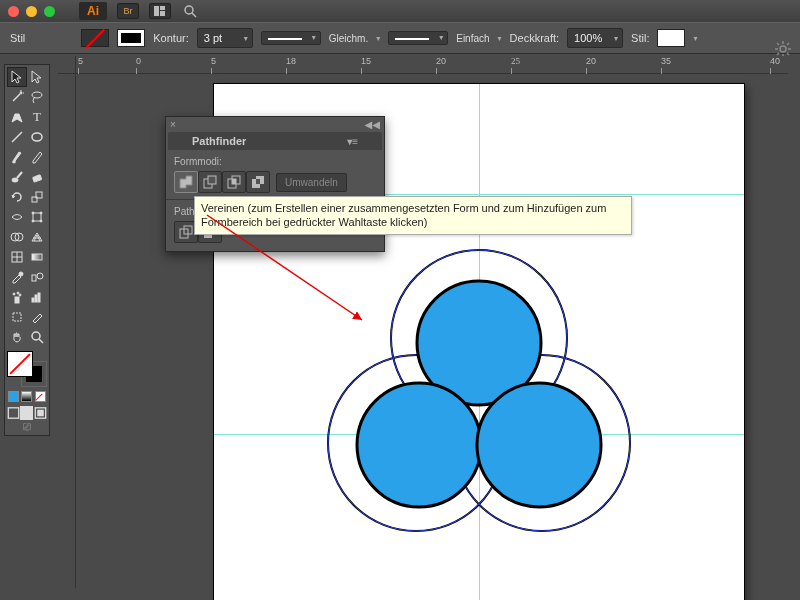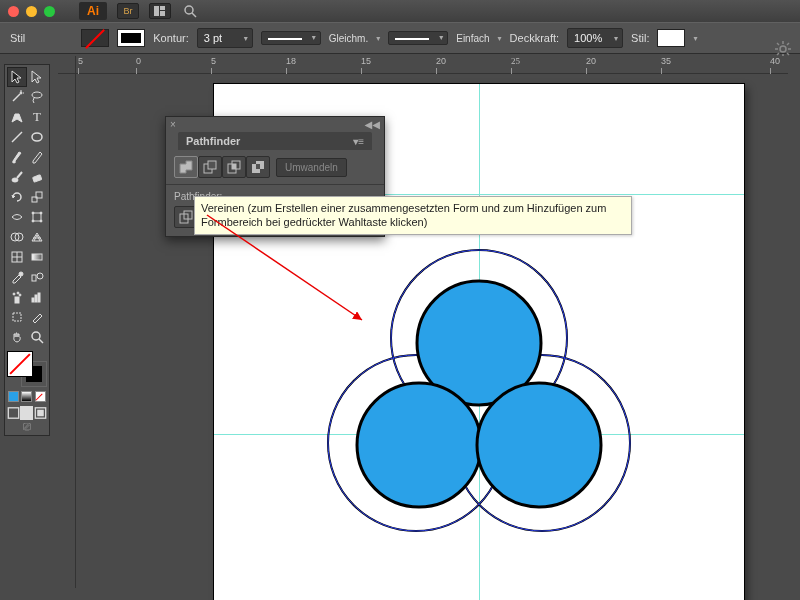--- a/index.html
+++ b/index.html
@@ -61,21 +61,21 @@
 .guide-v { position: absolute; top: 0; bottom: 0; border-left: 1px solid #7fe6d8; }
 
 
 .shapes { position: absolute; left: 50%; top: 58%; transform: translate(-50%,-50%); }
 .shapes svg { width: 310px; height: 310px; }
 
 
 .pathfinder { position: absolute; left: 165px; top: 116px; width: 220px; background: #535353; border: 1px solid #2a2a2a; box-shadow: 0 4px 10px rgba(0,0,0,.5); font-size: 11px; color: #ccc; }
 .pf-head { display:flex; align-items:center; justify-content:space-between; padding:2px 4px 0; }
 .pf-x { font-size:10px; color:#aaa; cursor:pointer; }
-.pf-title { background: #424242; margin: 2px 12px 0; padding: 3px 8px; font-weight: bold; font-size:11px; border-radius: 2px 2px 0 0; display:flex; justify-content:space-between; align-items:center;}
+.pf-title { background: #424242; margin: 2px 2px 0; padding: 3px 24px; font-weight: bold; font-size:11px; border-radius: 2px 2px 0 0; display:flex; justify-content:space-between; align-items:center;}
 .pf-menu { font-size:10px; color:#aaa; }
 .pf-body { padding: 6px 8px 8px; }
 .pf-label { font-size: 10px; color: #bbb; margin-bottom: 4px; }
 .pf-row { display: flex; gap: 0; align-items: center; }
 .pf-btn { width: 24px; height: 22px; background: #474747; border: 1px solid #2e2e2e; border-radius: 2px; display:flex; align-items:center; justify-content:center; cursor:pointer; }
 .pf-btn.active { background: #5c5c5c; border-color:#888; }
 .pf-btn svg { width: 14px; height: 14px; }
 .pf-convert { margin-left: 6px; padding: 3px 8px; background: #3f3f3f; border: 1px solid #2c2c2c; border-radius: 2px; color: #888; font-size:10px; }
 .pf-sep { border-top: 1px solid #3a3a3a; margin: 6px -8px; }
 
@@ -430,20 +430,21 @@
   <div class="pf-head">
     <span class="pf-x">×</span>
     <span></span>
     <span class="pf-menu">◀◀</span>
   </div>
   <div class="pf-title">
     <span>Pathfinder</span>
     <span class="pf-menu">▾≡</span>
   </div>
   <div class="pf-body">
+    <div class="pf-label">Formmodi:</div>
     <div class="pf-row">
       <div class="pf-btn active">
         <svg viewBox="0 0 14 14">
             <path d="M1 4 h6 v-3 h6 v9 h-6 v3 h-6 z" fill="#bbb" stroke="#888"></path>
           </svg>
       </div>
       <div class="pf-btn">
         <svg viewBox="0 0 14 14">
             <rect x="1" y="4" width="8" height="9" fill="none" stroke="#bbb"></rect>
             <rect x="5" y="1" width="8" height="8" fill="#535353" stroke="#bbb"></rect>

